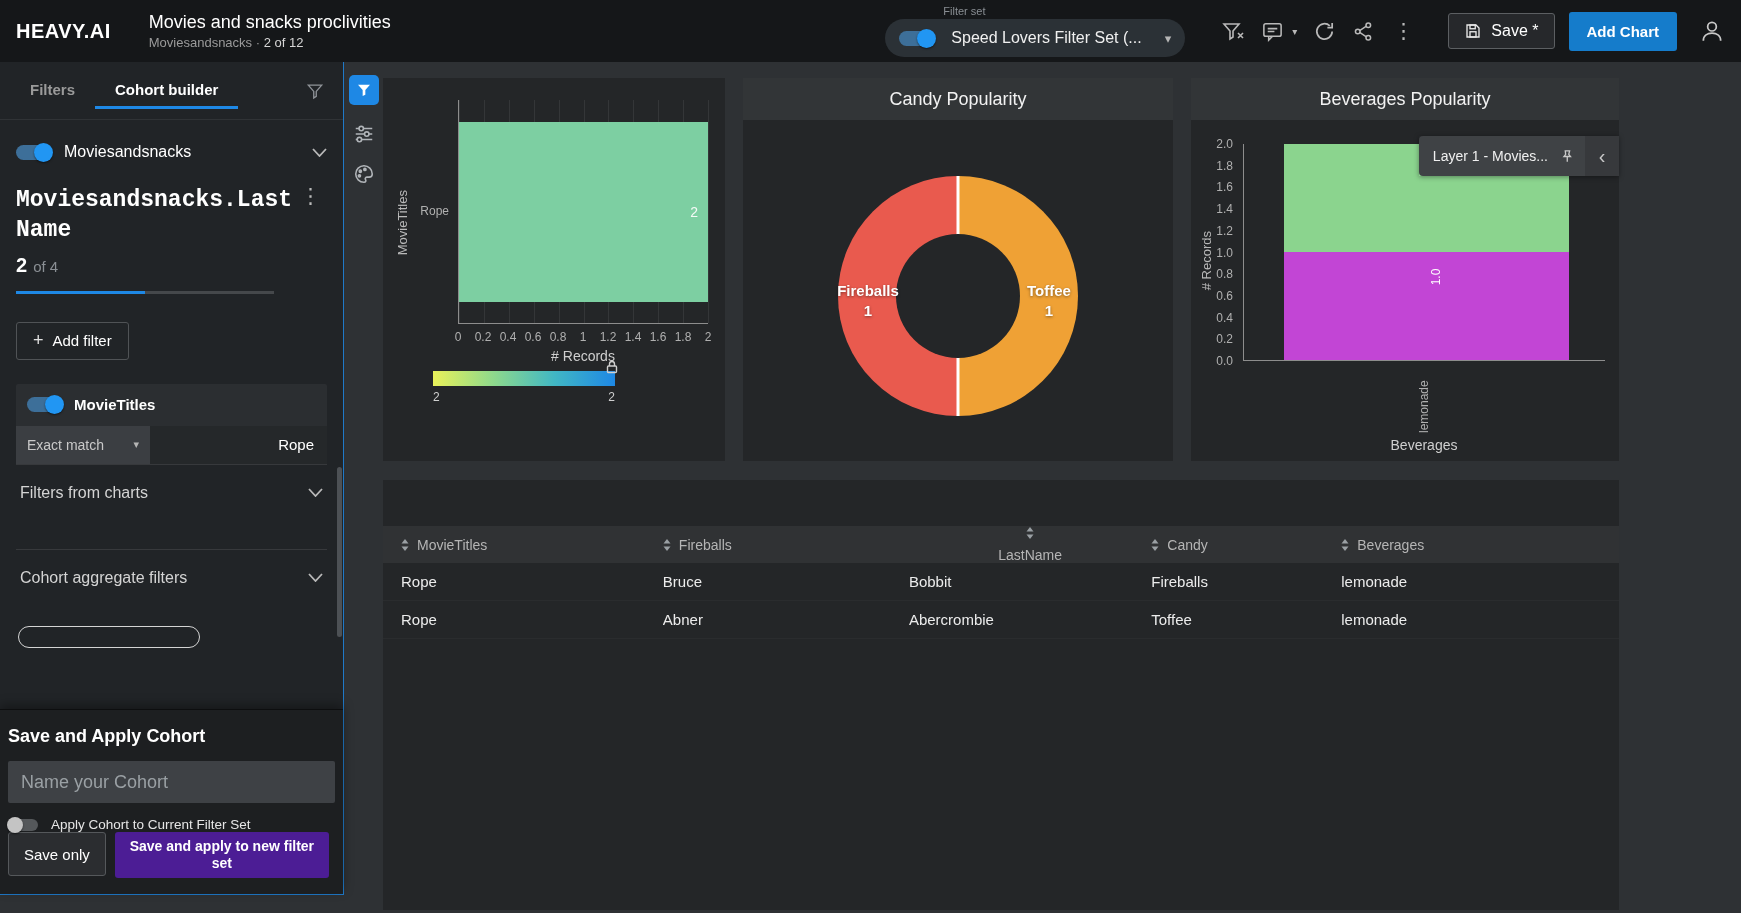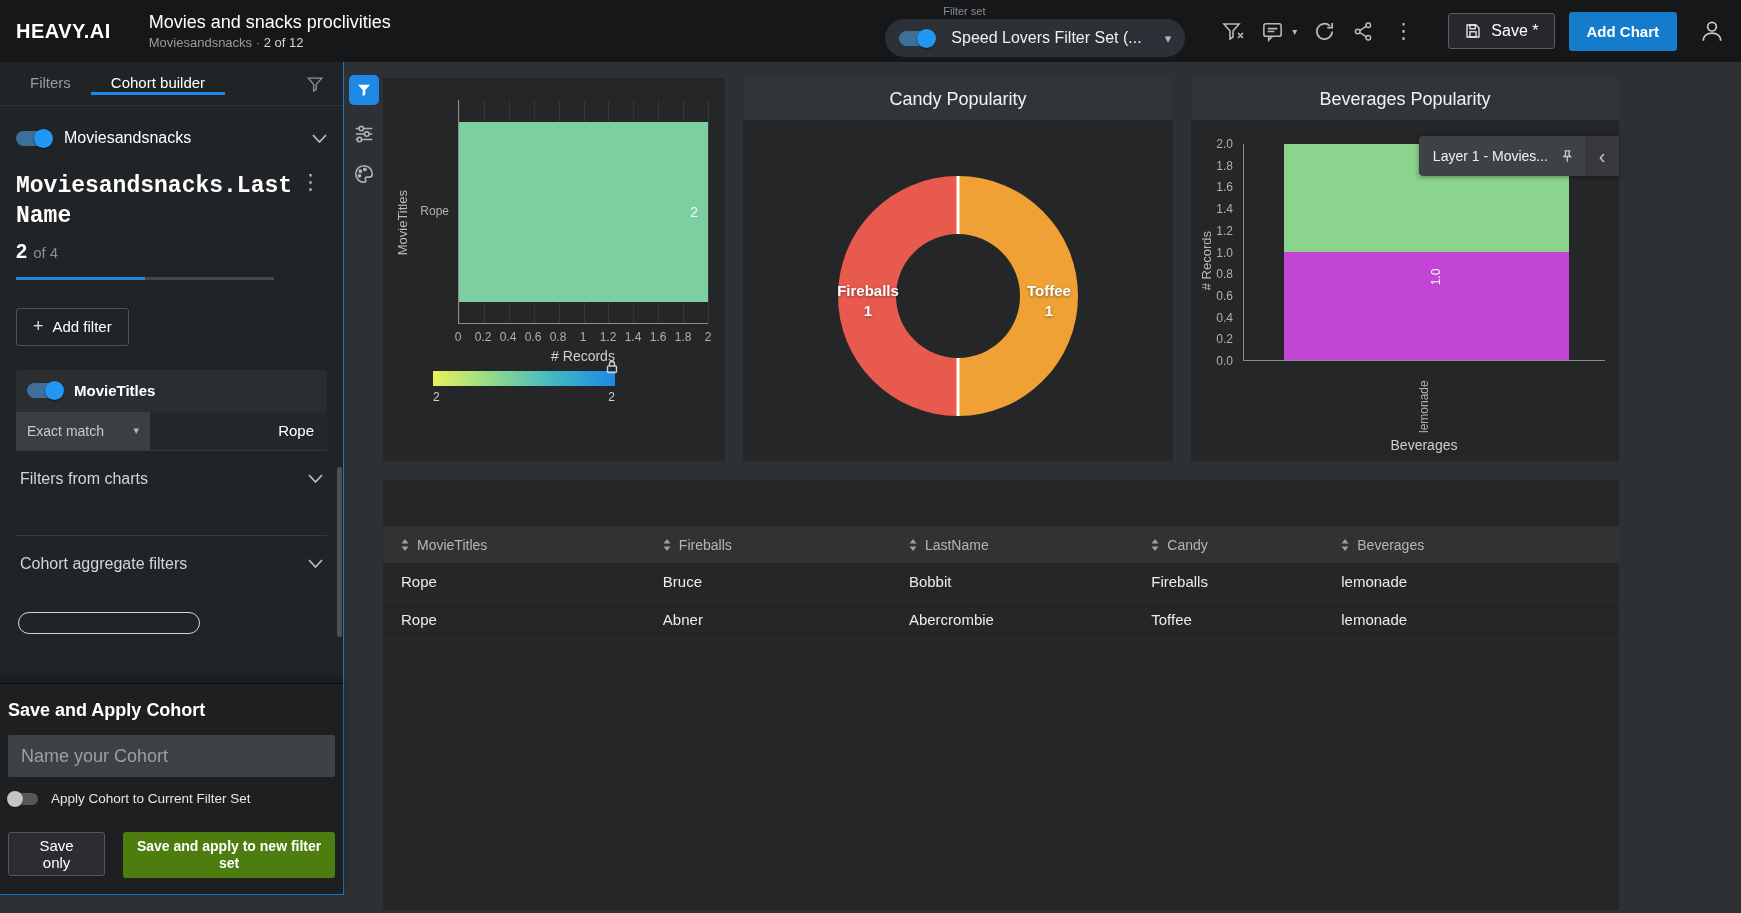--- a/index.html
+++ b/index.html
@@ -29,21 +29,21 @@
   .mini-caret { font-size:10px; color:#b9b9b9; margin-left:-8px; cursor:pointer; }
   .save-btn { margin-left:18px; display:flex; gap:9px; align-items:center; background:#26282b; border:1px solid #5c5f62; color:#fff; font-size:16px; padding:8px 15px; border-radius:3px; cursor:pointer; }
   .add-chart { background:#157ccb; color:#fff; font-weight:bold; font-size:15px; padding:11px 18px; border:none; border-radius:3px; cursor:pointer; }
   .user-icon { margin-left:8px; cursor:pointer; }
 
   
   .page { display:flex; height:851px; align-items:flex-start; }
 
   
   .sidebar { width:344px; height:833px; background:#212427; border:1px solid rgba(30,136,229,.85); border-left:none; border-top:none; position:relative; display:flex; flex-direction:column; flex:none; }
-  .tabs { display:flex; align-items:center; height:44px; border-bottom:1px solid #303336; padding:10px 10px; flex:none; }
+  .tabs { display:flex; align-items:center; height:58px; border-bottom:1px solid #303336; padding:10px 10px; flex:none;font-weight:bold; }
   .tab { padding:0 20px; font-size:15px; color:#9a9a9a; height:100%; display:flex; align-items:center; cursor:pointer; border-bottom:3px solid transparent; }
   .tab.active { color:#fff; border-bottom-color:#1e88e5; }
   .tabs-funnel { margin-left:auto; padding-right:8px; cursor:pointer; }
   .sidebar-content { padding:12px 16px 0 16px; flex:1; position:relative; overflow:hidden; }
   .source-row { display:flex; align-items:center; gap:12px; height:40px; font-size:16px; }
   .chev-btn { margin-left:auto; cursor:pointer; }
   .cohort-head { position:relative; margin-top:14px; padding-right:34px;font-family:Liberation Mono, monospace; }
   .cohort-title { font-size:23px; font-weight:bold; line-height:1.3; max-width:252px; }
   .cohort-kebab { position:absolute; right:4px; top:2px; }
   .count-row { margin-top:8px; font-size:15px; color:#8a8f94; }
@@ -64,23 +64,23 @@
   .section-label { font-size:16px; color:#d4d4d4; }
   .section + .section { margin-top:28px; }
   .obscured-pill { margin:20px 0 0 2px; width:182px; height:22px; border:1px solid #d4d4d4; border-radius:13px; }
   .scroll-thumb { position:absolute; right:1px; top:405px; width:5px; height:170px; background:#4d5155; border-radius:3px; z-index:6; cursor:grab; }
 
   .save-panel { position:absolute; left:0; right:0; bottom:0; background:#1d1f21; border-top:1px solid #0d0e0f; box-shadow:0 -4px 10px rgba(0,0,0,.35); padding:16px 8px 16px; z-index:5; }
   .sp-title { font-size:18px; font-weight:bold; }
   .cohort-input { margin-top:14px; width:100%; height:42px; background:#3e4145; border:none; outline:none; padding:0 13px; font-size:18px; color:#fff; border-radius:2px; }
   .cohort-input::placeholder { color:#9aa0a4; }
   .apply-row { margin-top:14px; display:flex; align-items:center; gap:13px; font-size:13.5px; color:#e6e6e6; }
-  .sp-buttons { margin-top:26px; display:flex; gap:18px; align-items:stretch; }
+  .sp-buttons { display:flex; gap:9px; align-items:stretch; }
   .save-only { background:#2b2d30; border:1px solid #55585b; color:#fff; font-size:15px; padding:0 15px; height:44px; border-radius:3px; cursor:pointer; }
-  .save-apply { background:#4d7c0f; color:#fff; font-weight:bold; font-size:14px; width:214px; height:46px; border-radius:3px; border:none; line-height:1.25; cursor:pointer; }
+  .save-apply { background:#4c1d95; color:#fff; font-weight:bold; font-size:14px; width:214px; height:46px; border-radius:3px; border:none; line-height:1.25; cursor:pointer; }
 
   
   .toggle { width:36px; height:15px; border-radius:8px; background:#3d6f99; position:relative; flex:none; cursor:pointer; }
   .toggle .knob { position:absolute; width:19px; height:19px; border-radius:50%; top:-2px; right:-1px; background:#2196f3; box-shadow:0 1px 2px rgba(0,0,0,.5); }
   .toggle.off { background:#55585b; }
   .toggle.off .knob { left:-1px; right:auto; background:#c4c4c4; }
   .toggle.small { width:30px; height:12px; }
   .toggle.small .knob { width:16px; height:16px; }
 
   
@@ -469,21 +469,21 @@
             </svg>
             <span>MovieTitles</span>
           </div>
           <div class="th" style="width: 20.2%;">
             <svg width="8" height="12" viewBox="0 0 8 12">
               <path d="M4 0 L7.5 4.5 H0.5 Z" fill="#9aa0a4"></path>
               <path d="M4 12 L0.5 7.5 H7.5 Z" fill="#9aa0a4"></path>
             </svg>
             <span>Fireballs</span>
           </div>
-          <div class="th" style="width: 19.9%;">
+          <div class="th" style="width: 19.9%; flex-direction: column;">
             <svg width="8" height="12" viewBox="0 0 8 12">
               <path d="M4 0 L7.5 4.5 H0.5 Z" fill="#9aa0a4"></path>
               <path d="M4 12 L0.5 7.5 H7.5 Z" fill="#9aa0a4"></path>
             </svg>
             <span>LastName</span>
           </div>
           <div class="th" style="width: 15.6%;">
             <svg width="8" height="12" viewBox="0 0 8 12">
               <path d="M4 0 L7.5 4.5 H0.5 Z" fill="#9aa0a4"></path>
               <path d="M4 12 L0.5 7.5 H7.5 Z" fill="#9aa0a4"></path>

